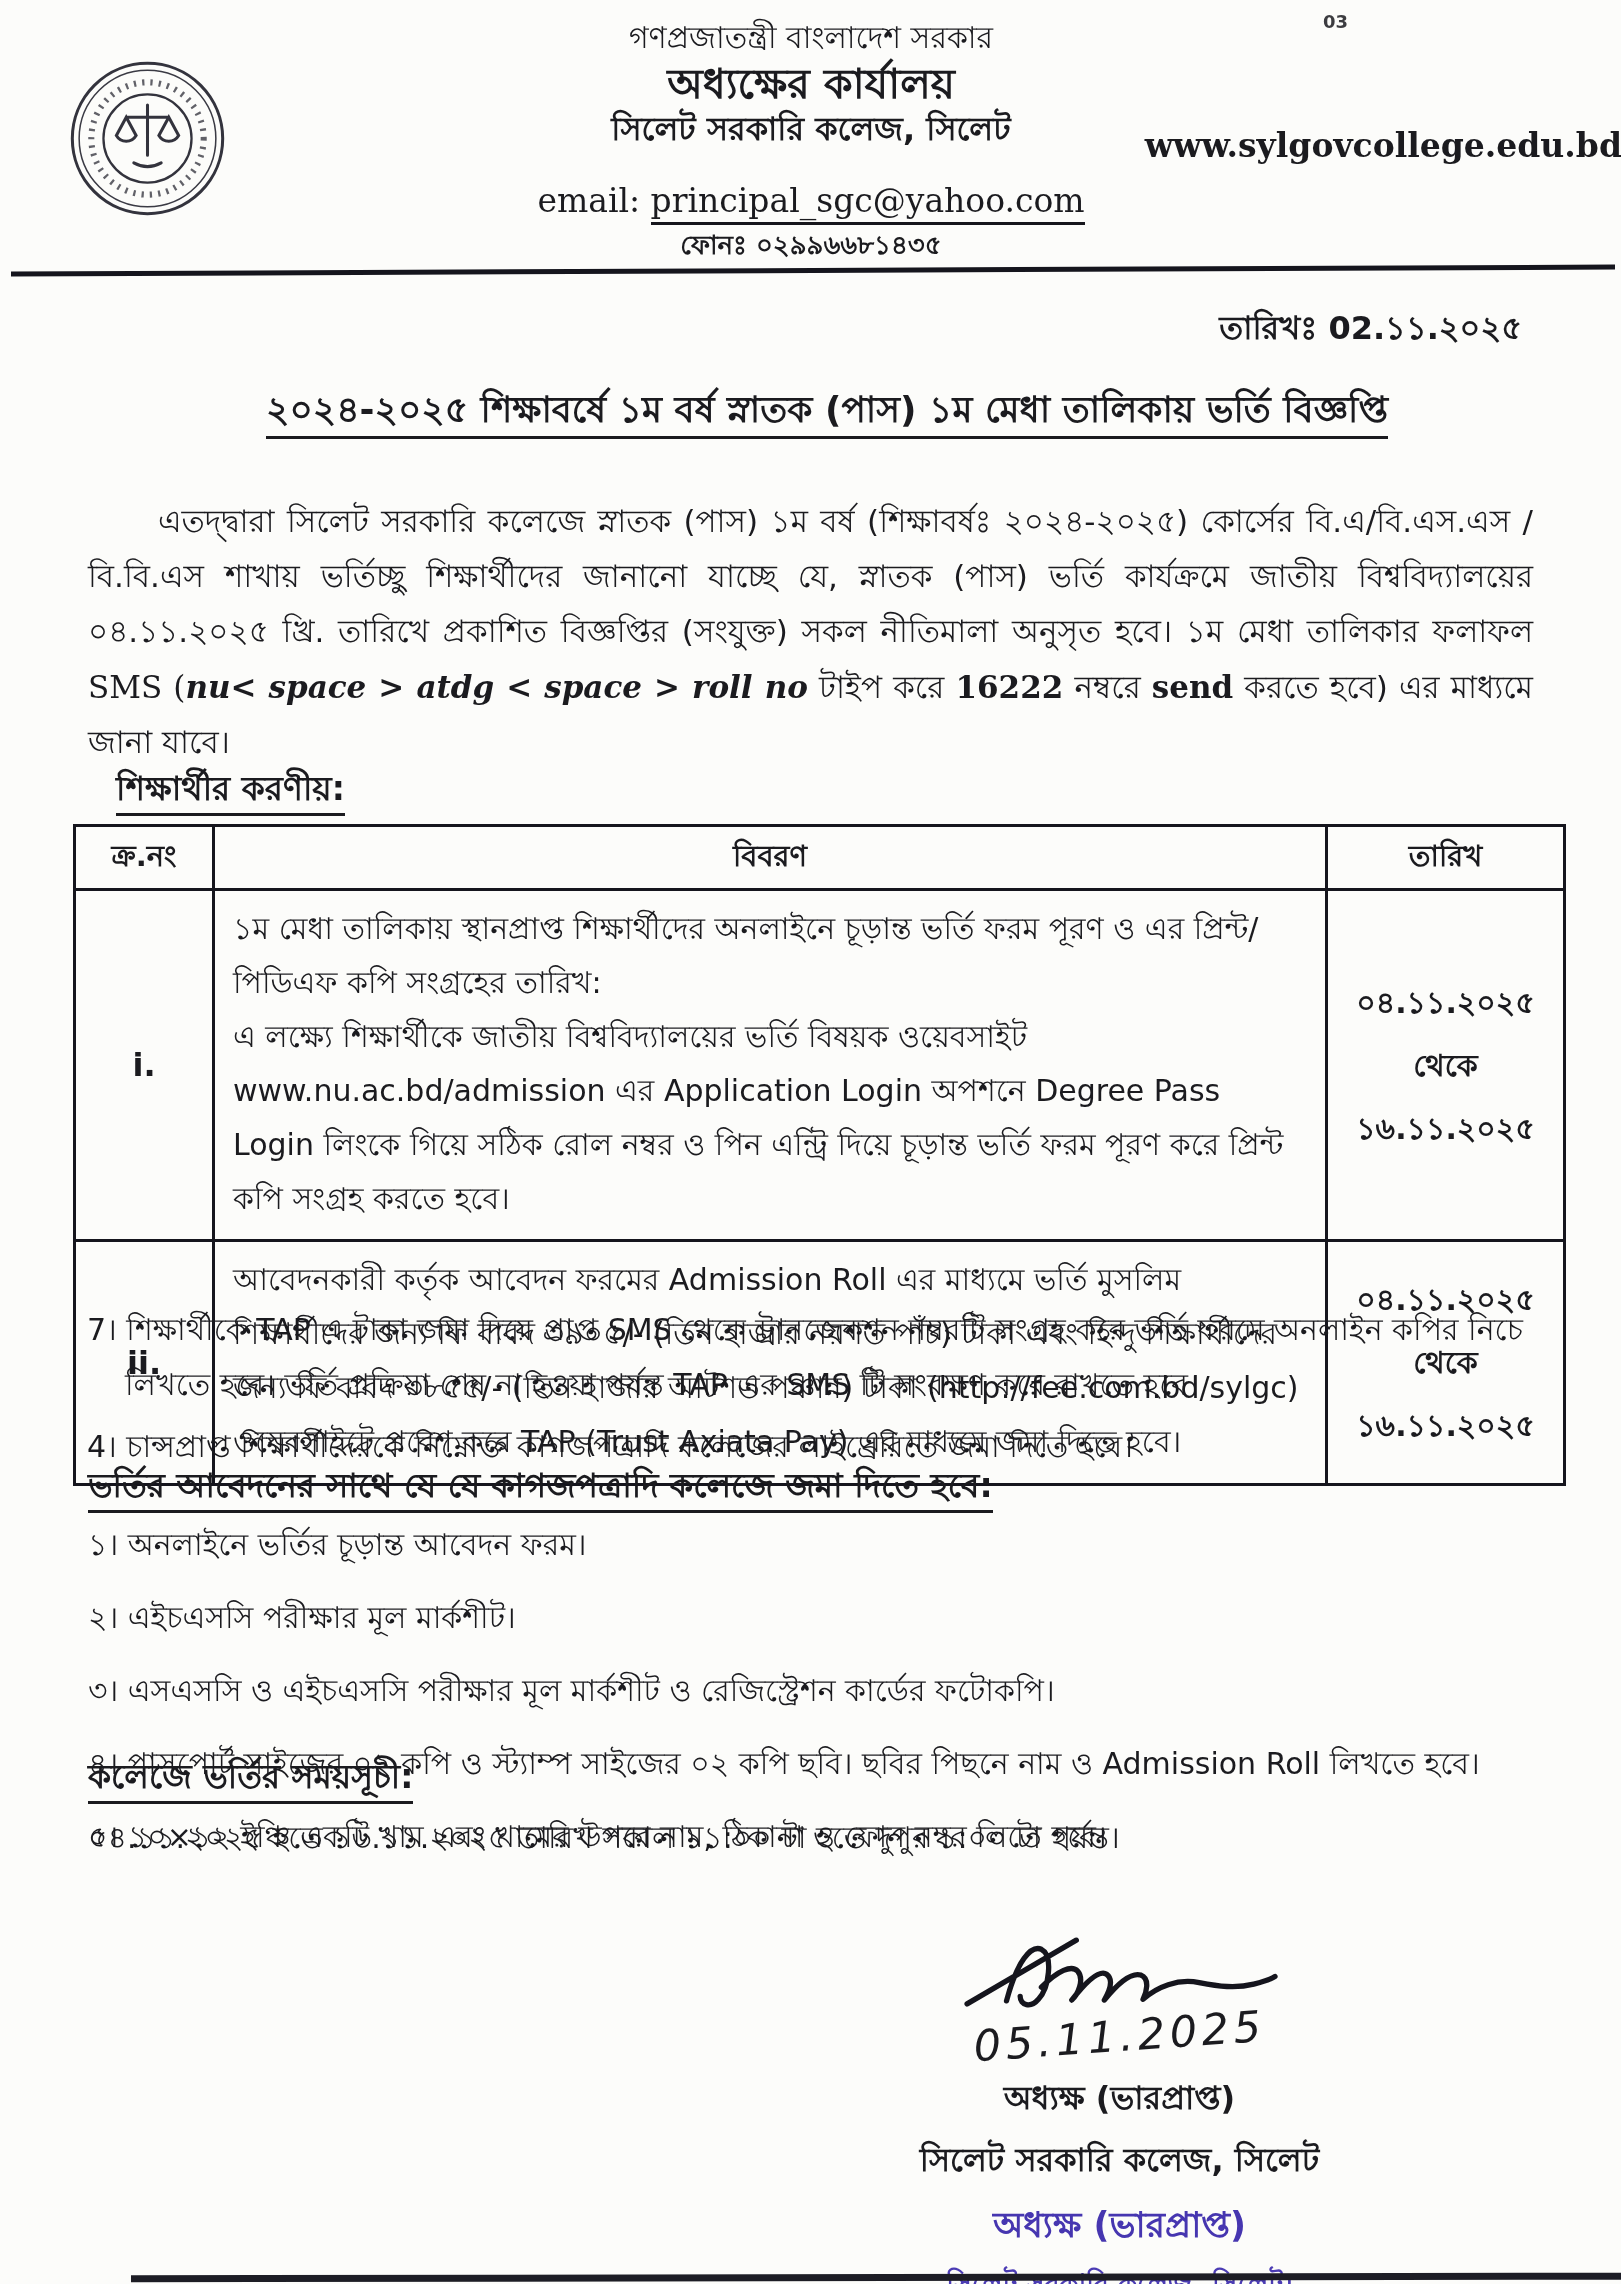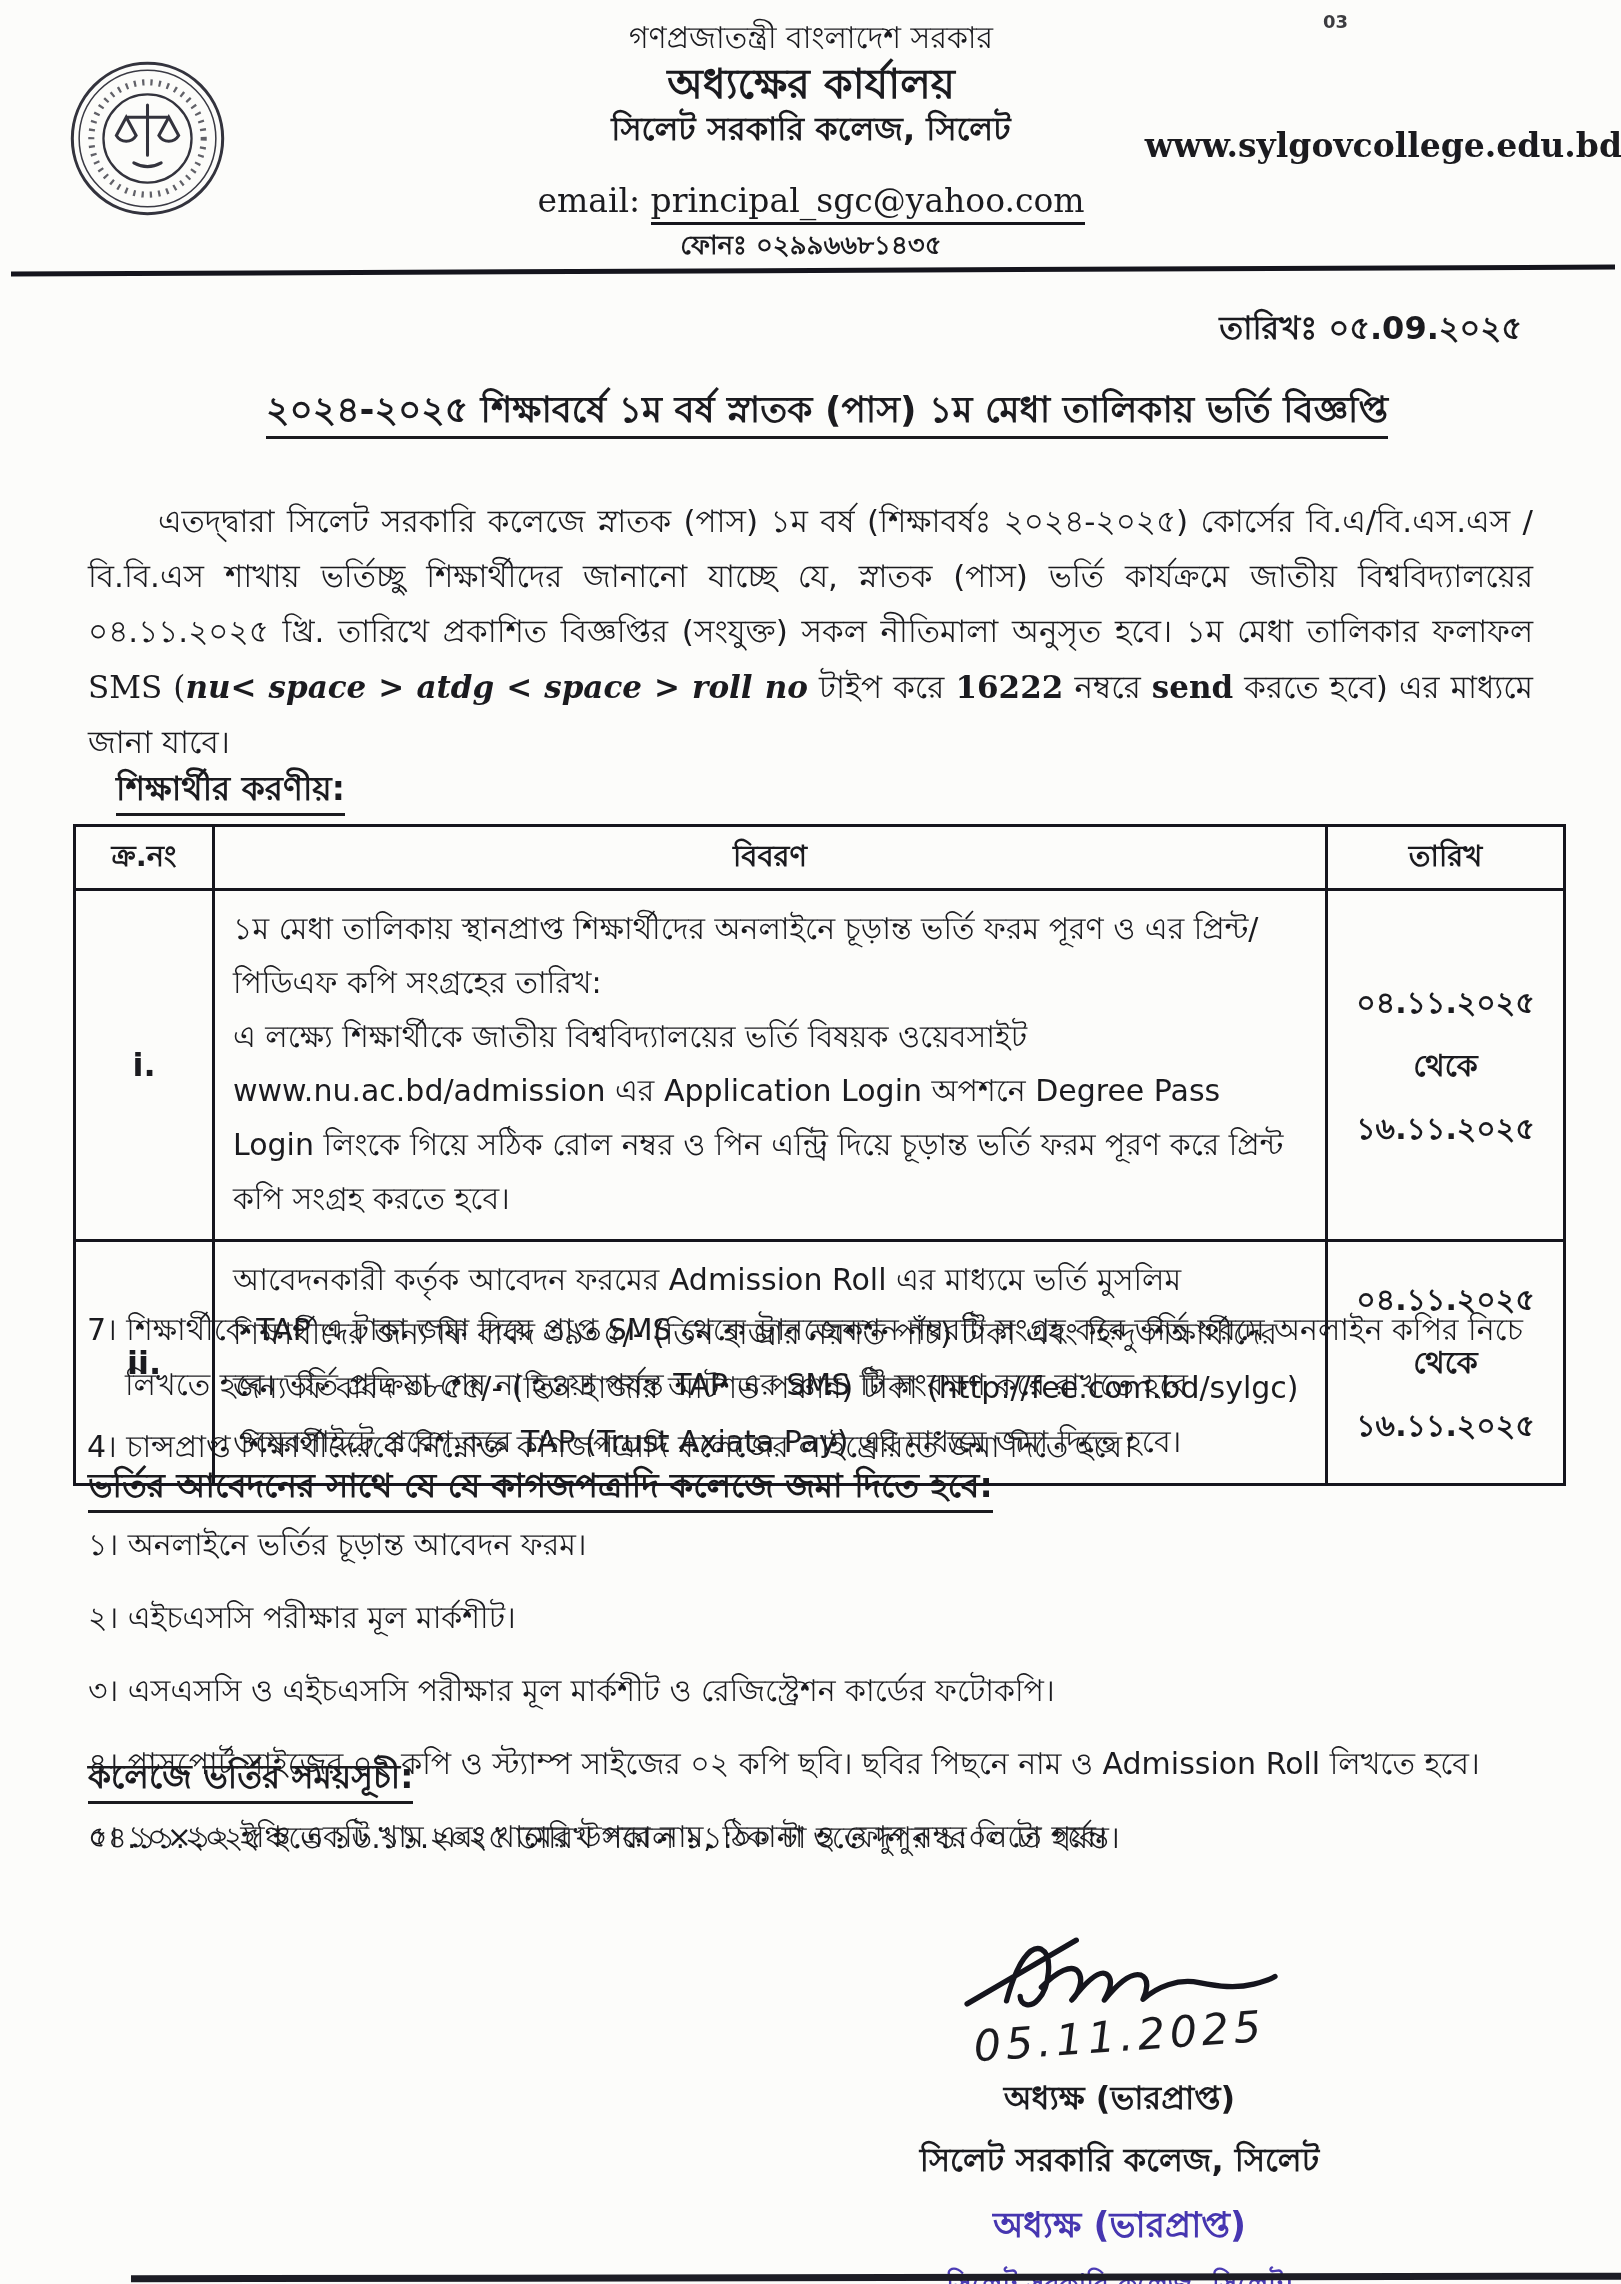--- a/index.html
+++ b/index.html
@@ -98,21 +98,21 @@
   <div class="abs hdr hdr-office">অধ্যক্ষের কার্যালয়</div>
   <div class="abs hdr hdr-college">সিলেট সরকারি কলেজ, সিলেট</div>
   <div class="abs hdr hdr-web">www.sylgovcollege.edu.bd</div>
   <div class="abs hdr hdr-email">
     <span>email: </span><span class="mail">principal_sgc@yahoo.com</span>
   </div>
   <div class="abs hdr hdr-phone">ফোনঃ ০২৯৯৬৬৮১৪৩৫</div>
 
   <div class="abs rule-top"></div>
 
-  <div class="abs date-line">তারিখঃ ০৫.09.২০২৫</div>
+  <div class="abs date-line">তারিখঃ 02.১১.২০২৫</div>
 
   <div class="abs notice-title">
     <span>২০২৪-২০২৫ শিক্ষাবর্ষে ১ম বর্ষ স্নাতক (পাস) ১ম মেধা তালিকায় ভর্তি বিজ্ঞপ্তি</span>
   </div>
 
   <p class="abs intro"><span>এতদ্দ্বারা সিলেট সরকারি কলেজে স্নাতক (পাস) ১ম বর্ষ (শিক্ষাবর্ষঃ ২০২৪-২০২৫) কোর্সের বি.এ/বি.এস.এস /বি.বি.এস শাখায় ভর্তিচ্ছু শিক্ষার্থীদের জানানো যাচ্ছে যে, স্নাতক (পাস) ভর্তি কার্যক্রমে জাতীয় বিশ্ববিদ্যালয়ের ০৪.১১.২০২৫ খ্রি. তারিখে প্রকাশিত বিজ্ঞপ্তির (সংযুক্ত) সকল নীতিমালা অনুসৃত হবে। ১ম মেধা তালিকার ফলাফল </span><span class="formula-label">SMS (</span><span class="formula">nu&lt; space &gt; atdg &lt; space &gt; roll no</span><span> টাইপ করে </span><span class="en-bold">16222</span><span> নম্বরে </span><span class="en-bold">send</span><span> করতে হবে) এর মাধ্যমে জানা যাবে।</span></p>
 
   <div class="abs sec-head todo-head">
     <span>শিক্ষার্থীর করণীয়:</span>
   </div>

